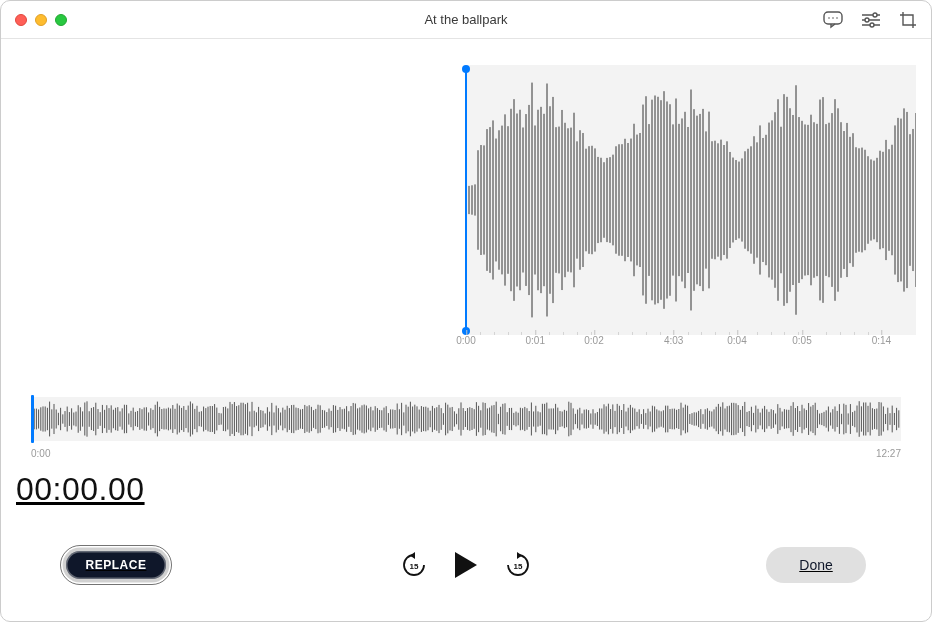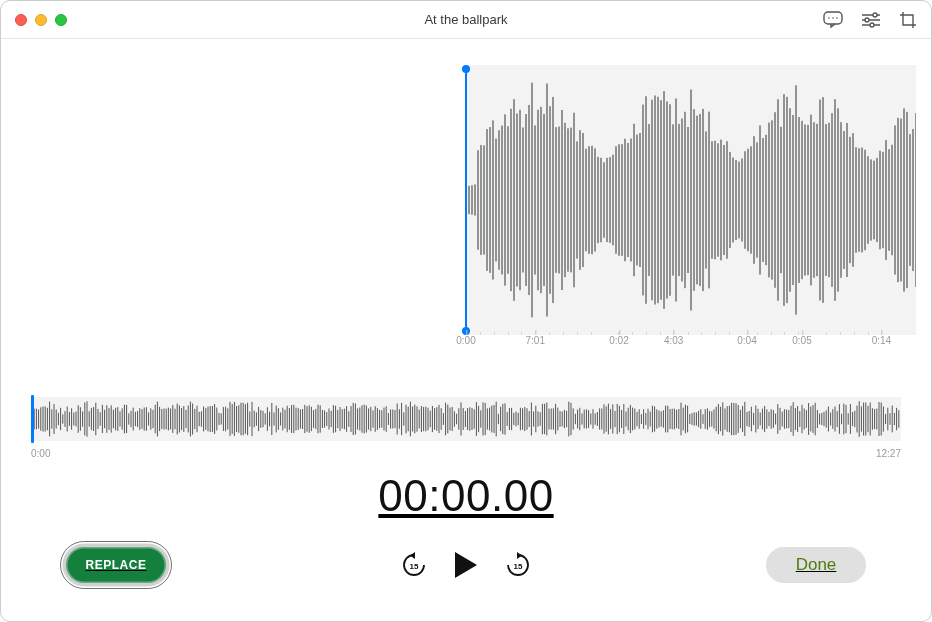--- a/index.html
+++ b/index.html
@@ -173,47 +173,46 @@
       position: absolute;
       left: 15px; right: 15px; bottom: -6px;
       display: flex;
       justify-content: space-between;
       font-size: 10px;
       color: #9a9a9a;
     }
 
     
     .timer {
-      text-align: center;
       margin-top: 18px;
-      font-size: 44px;
+      font-size: 32px;
       font-weight: 400;
       letter-spacing: 0.5px;
       color: #111;
       font-variant-numeric: tabular-nums;
     }
 
     
     .controls {
       margin-top: auto;
       height: 90px;
       display: flex;
       align-items: center;
       padding: 0 50px 22px 50px;
       position: relative;
     }
     .replace-btn {
-      background: #15803d;
+      background: #0f172a;
       color: #fff;
       font-size: 12px;
       font-weight: 700;
       letter-spacing: 0.5px;
       border: none;
       border-radius: 22px;
-      height: 36px;
+      height: 28px;
       width: 100px;
       cursor: pointer;
       box-shadow: 0 0 0 3.5px rgba(0,0,0,0.18), inset 0 0 0 1.5px rgba(255,255,255,0.35);
       position: relative;
     }
     .replace-btn::after{
       content:"";
       position:absolute;
       inset:-6px;
       border-radius:28px;
@@ -228,22 +227,22 @@
       align-items: center;
       gap: 26px;
     }
     .play-btn svg, .skip-btn svg { display: block; }
     .play-btn, .skip-btn {
       background: none; border: none; cursor: pointer; color: #111;
     }
     .done-btn {
       margin-left: auto;
       background: #e0e0e0;
-      color: #4d7c0f;
-      font-size: 17px;
+      color: #0f172a;
+      font-size: 14px;
       font-weight: 500;
       border: none;
       border-radius: 22px;
       height: 36px;
       width: 100px;
       cursor: pointer;
     }
   </style>
 </head>
 <body>
@@ -451,36 +450,36 @@
       </div>
     </div>
 
     <div class="time-ruler">
       <div class="ruler-bg" id="ruler-bg">
           <div class="tick-major" style="left:0px">0:00</div>
           <div class="tick-minor" style="left:13.846153846153845px"></div>
           <div class="tick-minor" style="left:27.69230769230769px"></div>
           <div class="tick-minor" style="left:41.53846153846153px"></div>
           <div class="tick-minor" style="left:55.38461538461538px"></div>
-          <div class="tick-major" style="left:69.23076923076923px">7:01</div>
+          <div class="tick-major" style="left:69.23076923076923px">0:01</div>
           <div class="tick-minor" style="left:83.07692307692307px"></div>
           <div class="tick-minor" style="left:96.92307692307692px"></div>
           <div class="tick-minor" style="left:110.76923076923076px"></div>
           <div class="tick-minor" style="left:124.61538461538461px"></div>
-          <div class="tick-major" style="left:153px">0:02</div>
+          <div class="tick-major" style="left:128px">0:02</div>
           <div class="tick-minor" style="left:152.3076923076923px"></div>
           <div class="tick-minor" style="left:166.15384615384613px"></div>
           <div class="tick-minor" style="left:180px"></div>
           <div class="tick-minor" style="left:193.84615384615384px"></div>
           <div class="tick-major" style="left:207.69230769230768px">4:03</div>
           <div class="tick-minor" style="left:221.53846153846152px"></div>
           <div class="tick-minor" style="left:235.38461538461536px"></div>
           <div class="tick-minor" style="left:249.23076923076923px"></div>
           <div class="tick-minor" style="left:263.07692307692304px"></div>
-          <div class="tick-major" style="left:281px">0:04</div>
+          <div class="tick-major" style="left:271px">0:04</div>
           <div class="tick-minor" style="left:290.7692307692308px"></div>
           <div class="tick-minor" style="left:304.6153846153846px"></div>
           <div class="tick-minor" style="left:318.46153846153845px"></div>
           <div class="tick-minor" style="left:332.30769230769226px"></div>
           <div class="tick-major" style="left:336px">0:05</div>
           <div class="tick-minor" style="left:360px"></div>
           <div class="tick-minor" style="left:373.8461538461538px"></div>
           <div class="tick-minor" style="left:387.6923076923077px"></div>
           <div class="tick-minor" style="left:401.5384615384615px"></div>
           <div class="tick-major" style="left:415.38461538461536px">0:14</div>

